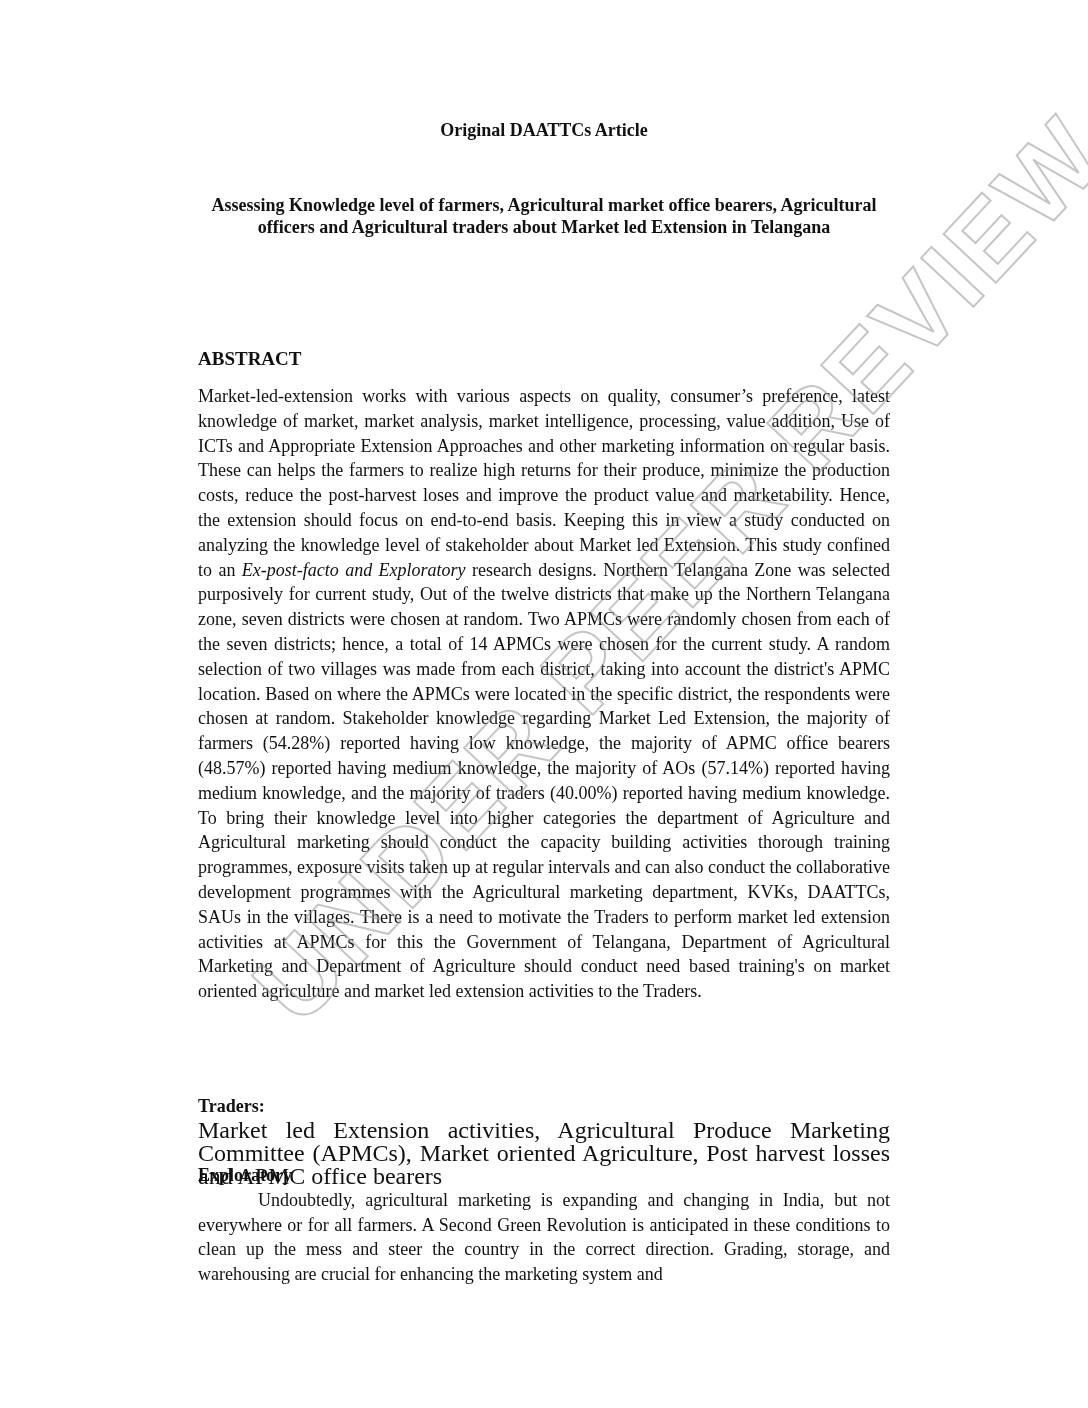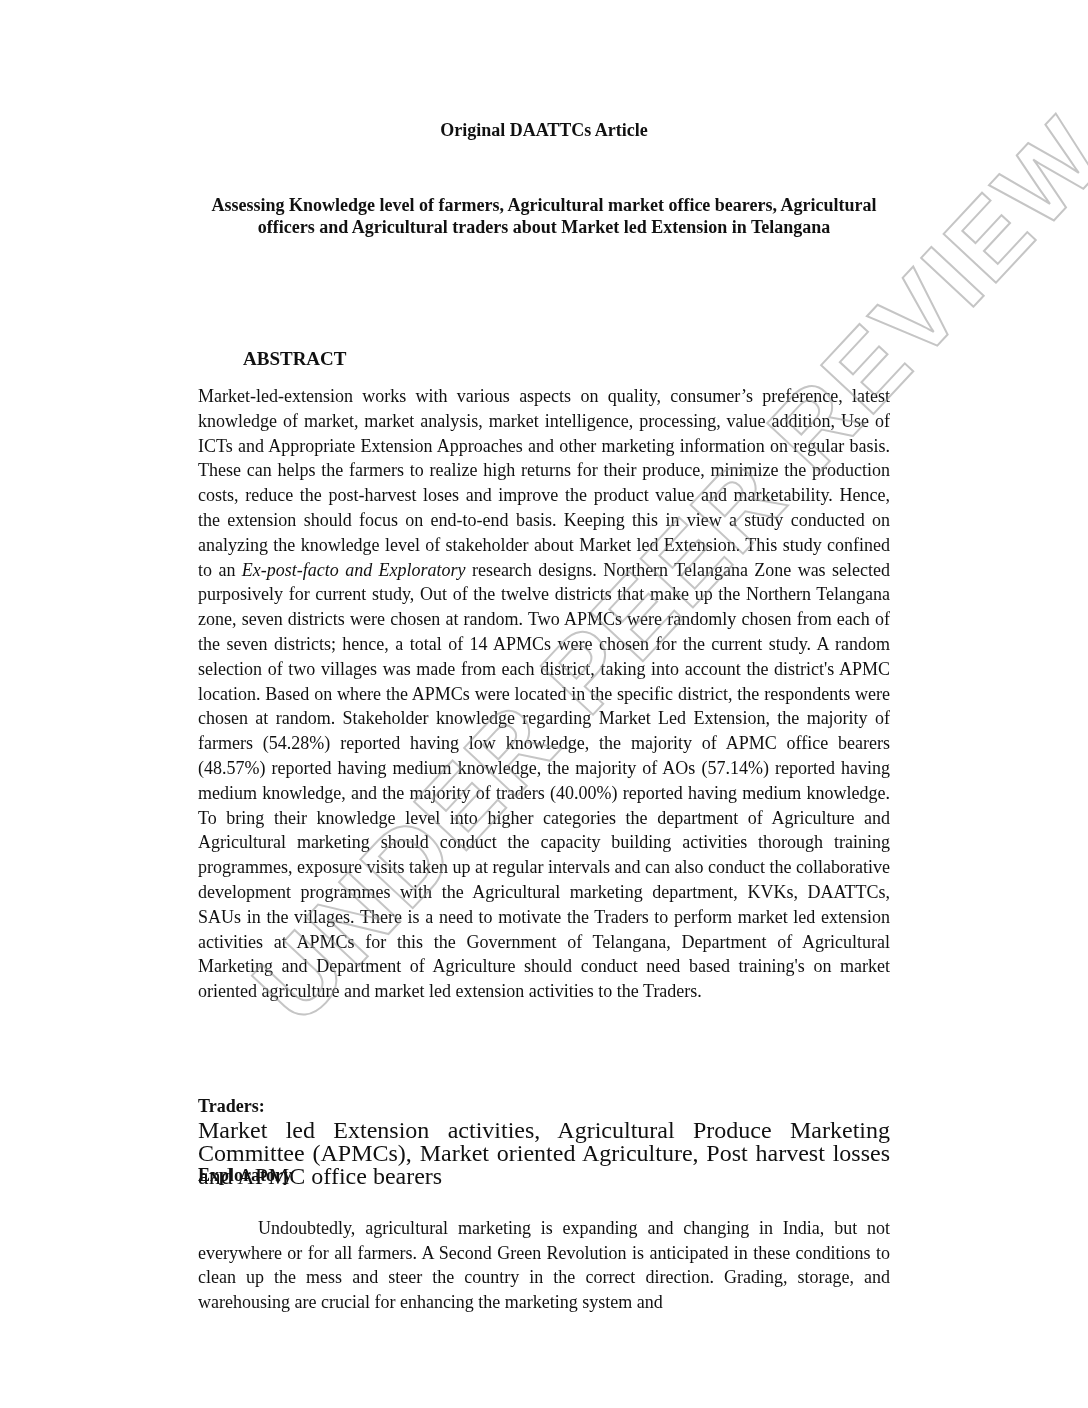--- a/index.html
+++ b/index.html
@@ -3,29 +3,29 @@
 <meta charset="utf-8">
 <style>
   html, body { margin: 0; padding: 0; background: #ffffff; }
   body { width: 1088px; height: 1408px; position: relative; overflow: hidden;
          font-family: "Liberation Serif", "DejaVu Serif", serif; color: #111111; }
   .page { position: absolute; left: 0; top: 0; width: 1088px; height: 1408px; }
   .article-type { position: absolute; top: 120px; left: 0; width: 1088px; text-align: center;
                   font-weight: bold; font-size: 18px; }
   .title { position: absolute; top: 194px; left: 198px; width: 692px; text-align: center;
            font-weight: bold; font-size: 18px; line-height: 22px; }
-  .abs-heading { position: absolute; top: 348px; left: 198px; font-weight: bold; font-size: 19px; margin-left: 45px; }
+  .abs-heading { position: absolute; top: 348px; left: 198px; font-weight: bold; font-size: 19px; }
   .abstract { position: absolute; top: 384px; left: 198px; width: 692px; text-align: justify;
               font-size: 18px; line-height: 24.8px; margin: 0; }
   .abstract i { font-style: italic; }
   .kw-heading { position: absolute; top: 1096px; left: 198px; font-weight: bold; font-size: 18px; }
   .keywords { position: absolute; top: 1119px; left: 198px; width: 692px; text-align: justify;
               font-size: 24px; line-height: 23px; margin: 0; }
   .intro-heading { position: absolute; top: 1165px; left: 198px; font-weight: bold; font-size: 18px; }
-  .intro { position: absolute; top: 1216px; left: 198px; width: 692px; text-align: justify;
+  .intro { position: absolute; top: 1188px; left: 198px; width: 692px; text-align: justify;
            font-size: 18px; line-height: 24.5px; margin: 0; text-indent: 60px; }
   .watermark { position: absolute; left: 150px; top: 660px; width: 780px; text-align: center;
                transform: rotate(-47deg); transform-origin: center center;
                font-family: "Liberation Sans", "DejaVu Sans", sans-serif; font-weight: bold;
                font-size: 104px; letter-spacing: 4px; color: rgba(255,255,255,0);
                -webkit-text-stroke: 2px rgba(150,150,150,0.55);
                pointer-events: none; white-space: nowrap; }
 </style>
 </head>
 <body>

